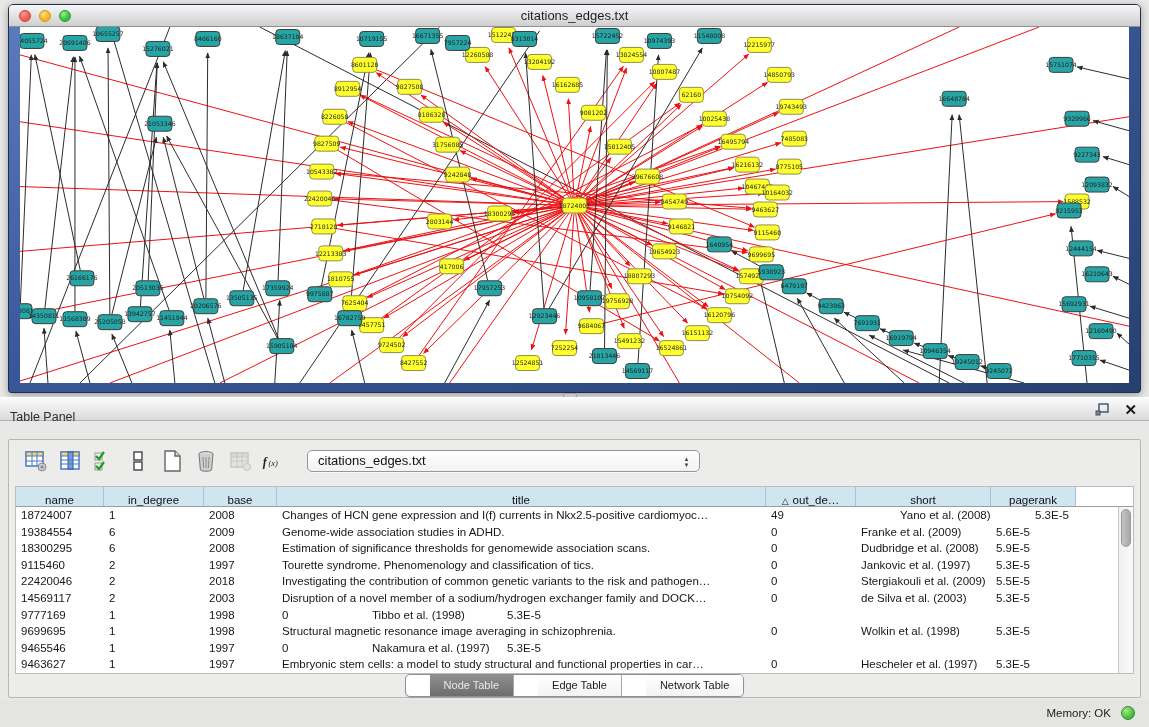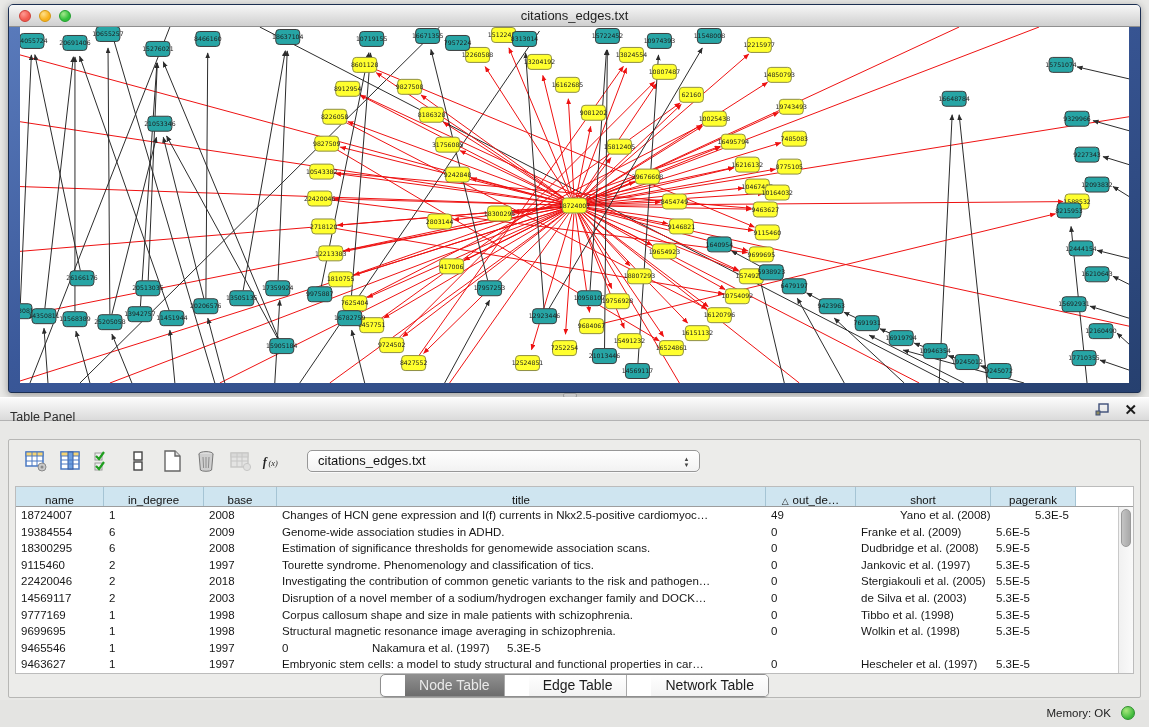--- a/index.html
+++ b/index.html
@@ -65,21 +65,21 @@
   .tr { display:flex; height:16.6px; line-height:16.6px; font-size:11.5px; color:#161616; }
   .td { padding-left:5px; white-space:nowrap; overflow:hidden; }
   .vscroll { position:absolute; right:0; top:20px; bottom:0; width:15px;
     background:linear-gradient(90deg,#f1f1f1,#fafafa); border-left:1px solid #c9c9c9; }
   .vthumb { position:absolute; left:2px; top:2px; width:10px; height:38px;
     background:linear-gradient(90deg,#c4c4c4,#a8a8a8); border:1px solid #9a9a9a; border-radius:6px; }
 
   .tabs-row { position:absolute; left:0; top:234px; width:100%; display:flex; justify-content:center; }
   .seg { display:inline-flex; border:1px solid #8f8f8f; border-radius:5px; overflow:hidden;
     background:#ffffff; box-shadow:0 1px 1px rgba(0,0,0,.12); }
-  .seg-btn { padding:2px 14px; font-size:14px; color:#1c1c1c; line-height:17px;
+  .seg-btn { padding:2px 14px; font-size:11px; color:#1c1c1c; line-height:17px;
     border-right:1px solid #a9a9a9; background:linear-gradient(#ffffff,#f3f3f3);margin-left:24px; }
   .seg-btn:last-child { border-right:none; }
   .seg-btn.active { background:linear-gradient(#8f8f8f,#6d6d6d); color:#e9e9e9; }
 
   
   #status-bar { position:absolute; left:0; bottom:0; width:1149px; height:27px; background:#e4e4e2; }
   .mem-label { position:absolute; right:38px; top:7px; font-size:11.5px; color:#222; }
   .mem-dot { position:absolute; right:14px; top:6px; width:14px; height:14px; border-radius:50%;
     background:radial-gradient(circle at 35% 30%, #a8e87c, #3cb83a 70%); border:1px solid #2e8f2e; }
 </style>
@@ -856,37 +856,36 @@
             <div class="td" style="width: 90px;">0</div>
             <div class="td" style="width: 135px;">Jankovic et al. (1997)</div>
             <div class="td" style="width: 85px;">5.3E-5</div>
           </div>
           <div class="tr">
             <div class="td" style="width: 88px;">22420046</div>
             <div class="td" style="width: 100px;">2</div>
             <div class="td" style="width: 73px;">2018</div>
             <div class="td" style="width: 489px;">Investigating the contribution of common genetic variants to the risk and pathogen…</div>
             <div class="td" style="width: 90px;">0</div>
-            <div class="td" style="width: 135px;">Stergiakouli et al. (2005)</div>
+            <div class="td" style="width: 135px;">Stergiakouli et al. (2009)</div>
             <div class="td" style="width: 85px;">5.5E-5</div>
           </div>
           <div class="tr">
             <div class="td" style="width: 88px;">14569117</div>
             <div class="td" style="width: 100px;">2</div>
             <div class="td" style="width: 73px;">2003</div>
             <div class="td" style="width: 489px;">Disruption of a novel member of a sodium/hydrogen exchanger family and DOCK…</div>
             <div class="td" style="width: 90px;">0</div>
             <div class="td" style="width: 135px;">de Silva et al. (2003)</div>
             <div class="td" style="width: 85px;">5.3E-5</div>
           </div>
           <div class="tr">
             <div class="td" style="width: 88px;">9777169</div>
             <div class="td" style="width: 100px;">1</div>
             <div class="td" style="width: 73px;">1998</div>
-            <div class="td" style="width: 489px;">Corpus callosum shape and size in male patients with schizophrenia.</div>
             <div class="td" style="width: 90px;">0</div>
             <div class="td" style="width: 135px;">Tibbo et al. (1998)</div>
             <div class="td" style="width: 85px;">5.3E-5</div>
           </div>
           <div class="tr">
             <div class="td" style="width: 88px;">9699695</div>
             <div class="td" style="width: 100px;">1</div>
             <div class="td" style="width: 73px;">1998</div>
             <div class="td" style="width: 489px;">Structural magnetic resonance image averaging in schizophrenia.</div>
             <div class="td" style="width: 90px;">0</div>

